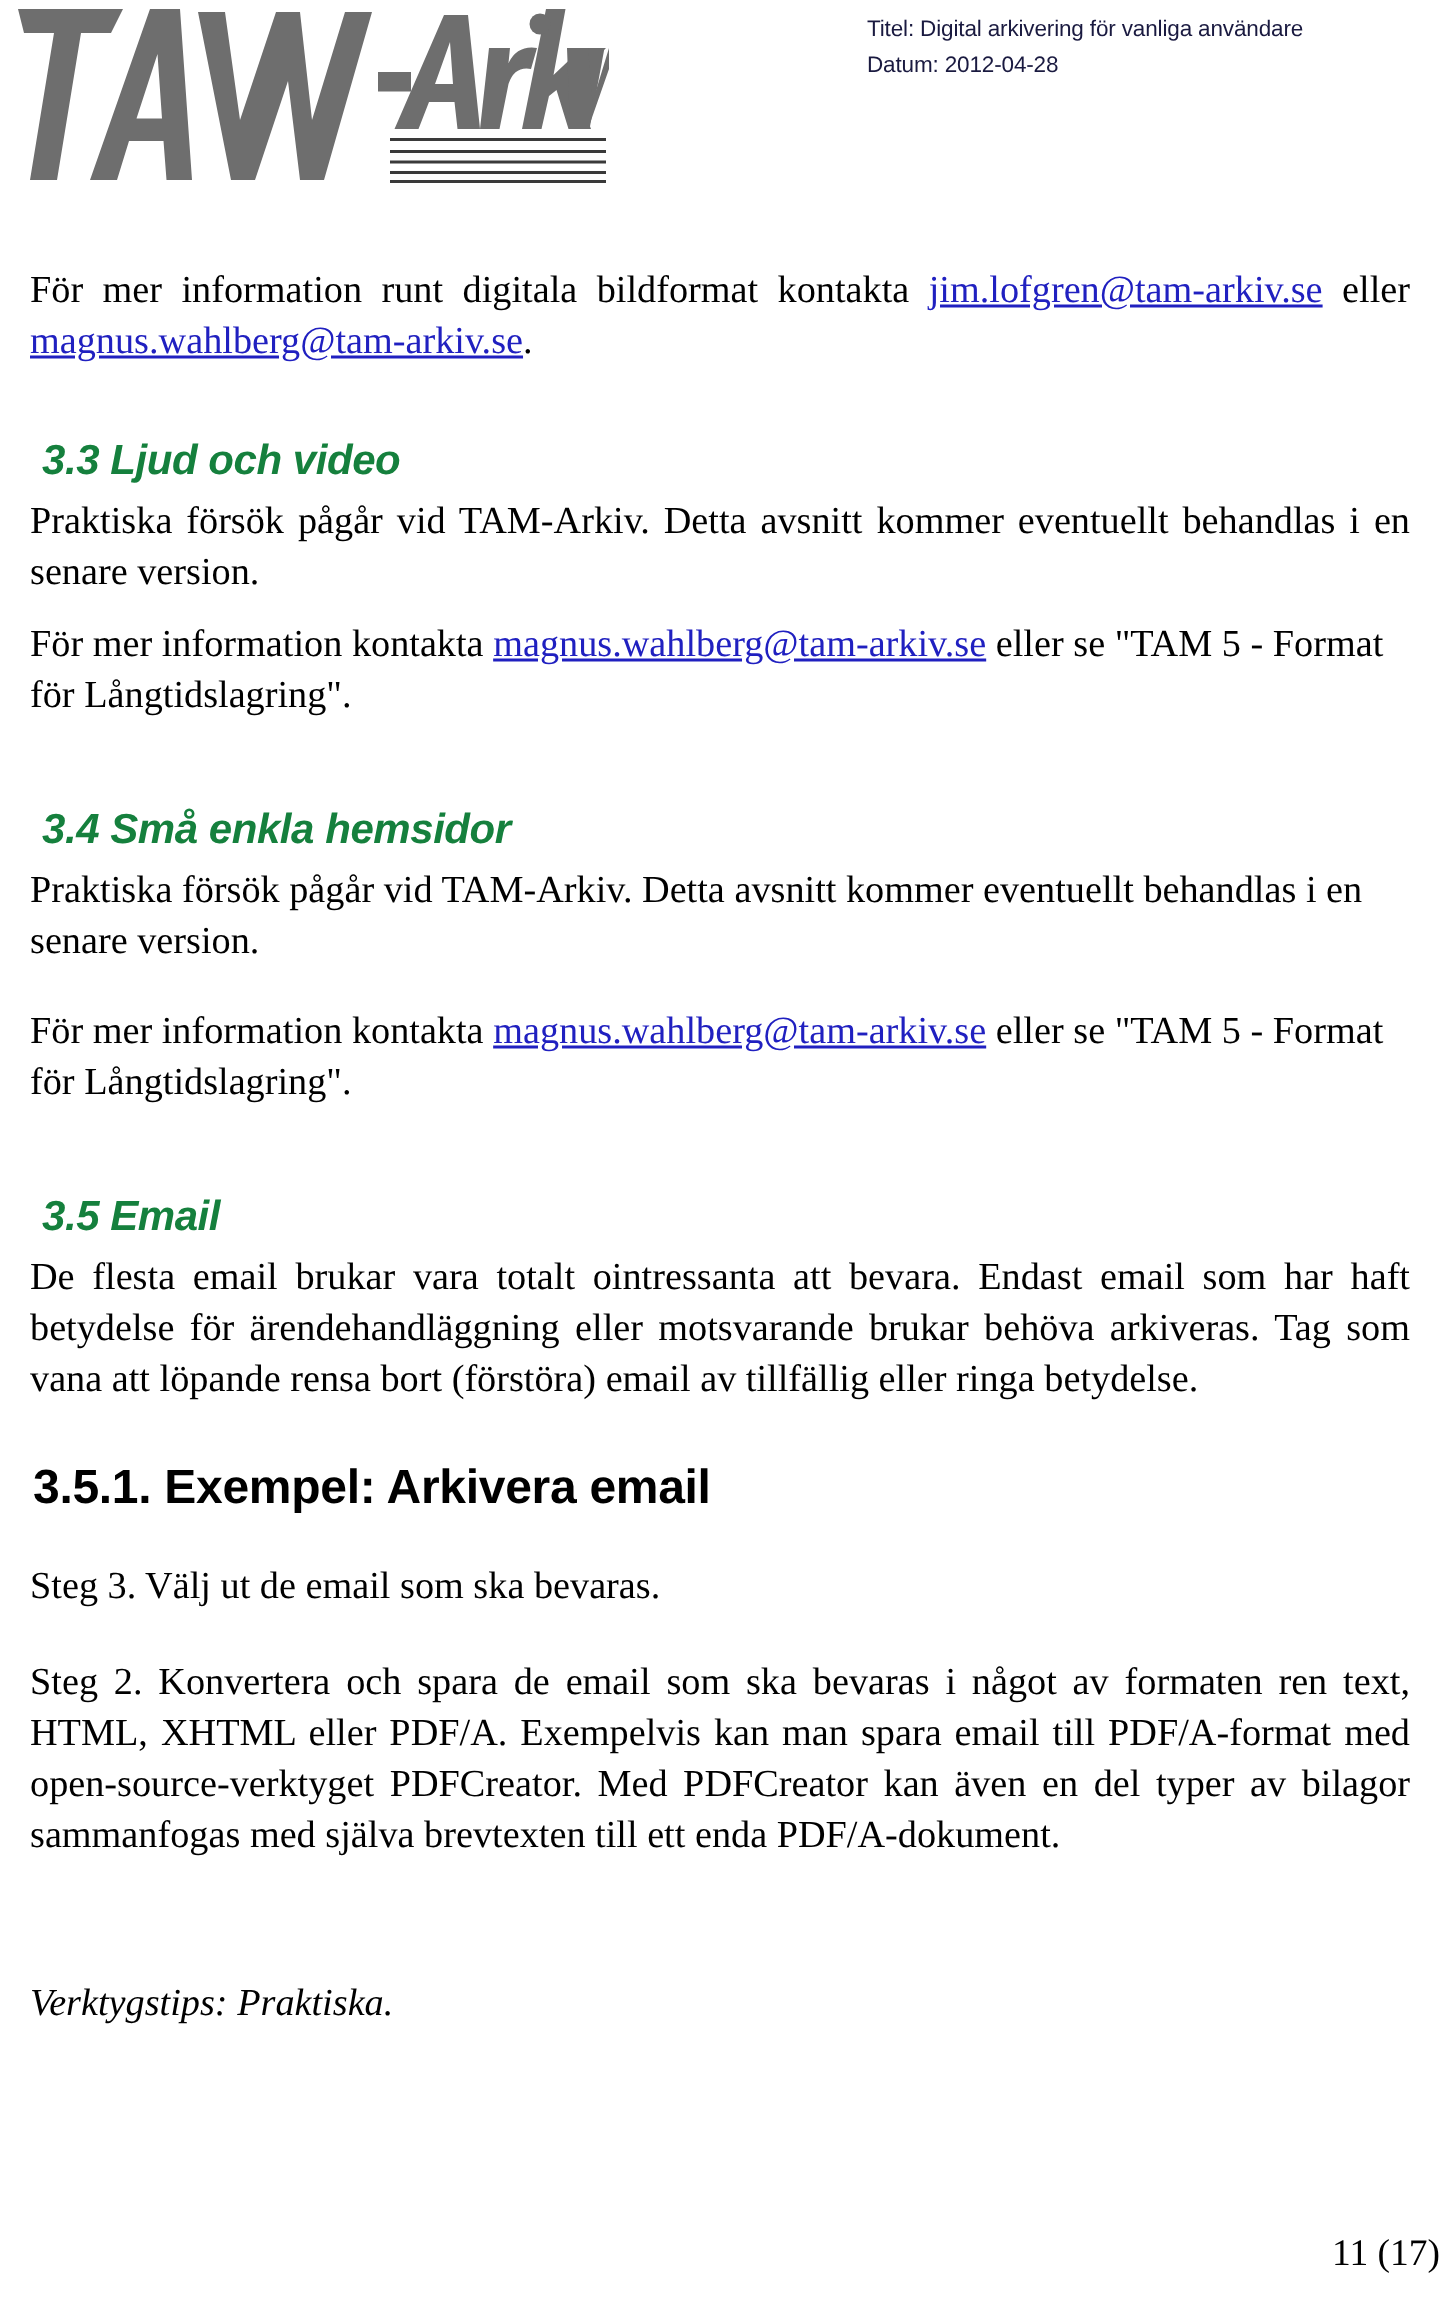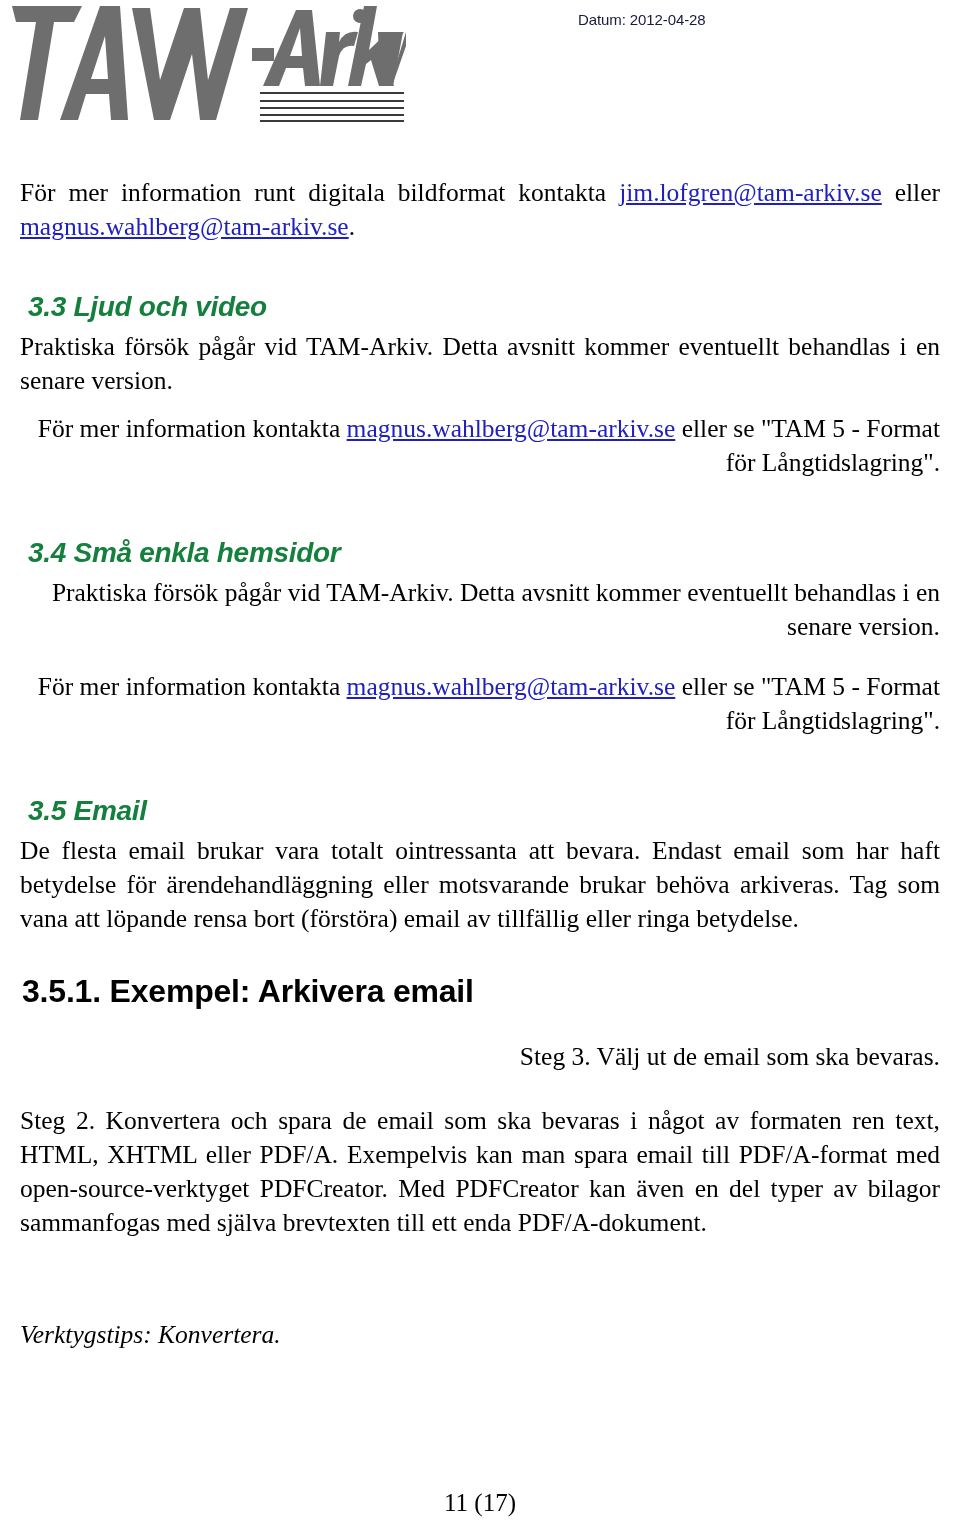--- a/index.html
+++ b/index.html
@@ -61,21 +61,21 @@
   }
 
   p.para {
     margin: 0;
     font-size: 25.5px;
     line-height: 34px;
     text-align: justify;
     color: #000000;
     font-family: "Liberation Serif", "DejaVu Serif", serif;
   }
-  p.para.left { text-align: right; }
+  p.para.left { text-align: left; }
 
   a.email-link {
     color: #2020c0;
     text-decoration: underline;
   }
 
   h2.h-section {
     margin: 0;
     padding-left: 8px;
     font-family: "Liberation Sans", "DejaVu Sans", sans-serif;
@@ -114,21 +114,21 @@
   .sp-40 { height: 40px; }
   .sp-46 { height: 46px; }
   .sp-56 { height: 56px; }
 
   
   .page-footer {
     position: absolute;
     left: 0;
     bottom: 22px;
     width: 960px;
-    text-align: center;
+    text-align: right;
   }
   .page-number {
     font-family: "Liberation Serif", "DejaVu Serif", serif;
     font-size: 25px;
     color: #000000;
   }
 </style>
 </head>
 <body>
 
@@ -162,20 +162,21 @@
         <line x1="252" y1="91" x2="396" y2="91"></line>
         <line x1="252" y1="99" x2="396" y2="99"></line>
         <line x1="252" y1="106" x2="396" y2="106"></line>
         <line x1="252" y1="113" x2="396" y2="113"></line>
         <line x1="252" y1="119" x2="396" y2="119"></line>
       </g>
     </svg>
   </div>
 
   <div class="header-meta">
+    <div class="meta-line">Titel: Digital arkivering för vanliga användare</div>
     <div class="meta-line">Datum: 2012-04-28</div>
   </div>
 </div>
 
 <div class="doc-body">
   <div class="content">
 
     <div class="sp-46"></div>
 
     <p class="para"><span>För mer information runt digitala bildformat kontakta </span><a class="email-link" href="#">jim.lofgren@tam-arkiv.se</a><span> eller </span><a class="email-link" href="#">magnus.wahlberg@tam-arkiv.se</a><span>.</span></p>
@@ -215,20 +216,20 @@
     <p class="para">Steg 2. Konvertera och spara de email som ska bevaras i något av formaten ren text, HTML, XHTML eller PDF/A. Exempelvis kan man spara email  till PDF/A-format med open-source-verktyget PDFCreator. Med PDFCreator kan även en del typer av bilagor sammanfogas med själva brevtexten till ett enda PDF/A-dokument.</p>
 
     <div class="sp-26"></div>
 
 
     <div class="sp-26"></div>
 
 
     <div class="sp-26"></div>
 
-    <p class="tip">Verktygstips: Konvertera.</p>
+    <p class="tip">Verktygstips: Praktiska.</p>
 
   </div>
 </div>
 
 <div class="page-footer">
   <span class="page-number">11 (17)</span>
 </div>
 
 </body></html>

